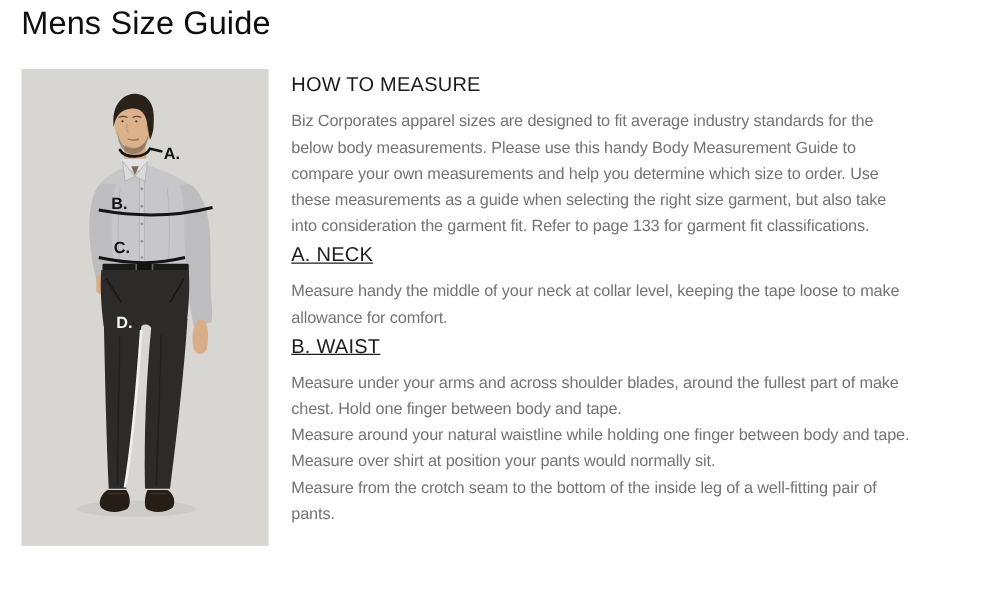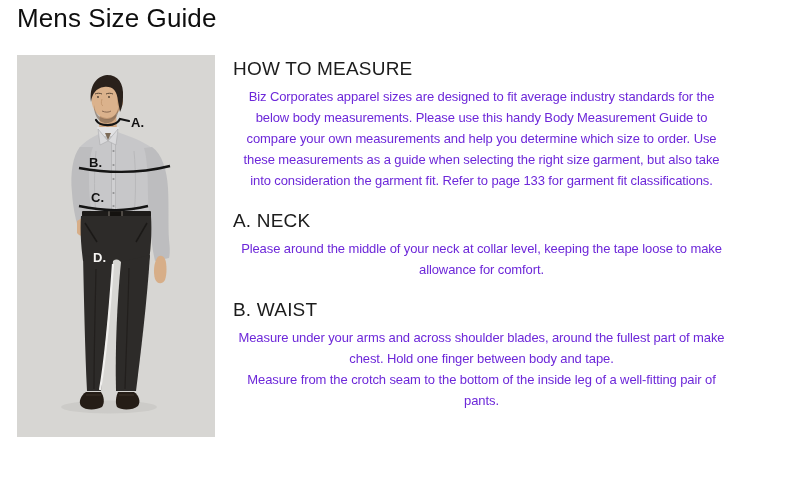--- a/index.html
+++ b/index.html
@@ -20,27 +20,27 @@
   .photo {
     position: absolute; left: 17px; top: 55px;
     width: 198px; height: 382px;
   }
   .photo svg { display: block; width: 100%; height: 100%; }
 
   .content {
     position: absolute; left: 233px; top: 59px; width: 497px;
   }
   .measure-section h2 {
-    font-size: 19px; font-weight: 400; color: #1c1c1c;
+    font-size: 16px; font-weight: 400; color: #1c1c1c;
     margin: 0 0 7px 0; line-height: 20px; letter-spacing: 0.2px;
   }
-  .measure-section:not(:first-child) h2 { margin-top: 20px; }
+  .measure-section:not(:first-child) h2 { margin-top: 4px; text-decoration: underline; }
   .measure-section p {
-    font-size: 13px; line-height: 21px; color: #6d28d9;
-    margin: 0; letter-spacing: -0.1px; text-align: center;
+    font-size: 13px; line-height: 21px; color: #737373;
+    margin: 0; letter-spacing: -0.1px;
   }
 
   .fig-label { font-family: "Liberation Sans", sans-serif; font-weight: 700; font-size: 13px; }
 </style>
 </head>
 <body>
 
 <div class="page">
 
   <h1 class="page-title">Mens Size Guide</h1>
@@ -119,26 +119,27 @@
     </svg>
   </div>
 
   <div class="content">
     <section class="measure-section">
       <h2>HOW TO MEASURE</h2>
       <p>Biz Corporates apparel sizes are designed to fit average industry standards for the below body measurements. Please use this handy Body Measurement Guide to compare your own measurements and help you determine which size to order. Use these measurements as a guide when selecting the right size garment, but also take into consideration the garment fit. Refer to page 133 for garment fit classifications.</p>
     </section>
     <section class="measure-section">
       <h2>A. NECK</h2>
-      <p>Please around the middle of your neck at collar level, keeping the tape loose to make allowance for comfort.</p>
+      <p>Measure handy the middle of your neck at collar level, keeping the tape loose to make allowance for comfort.</p>
     </section>
     <section class="measure-section">
       <h2>B. WAIST</h2>
       <p>Measure under your arms and across shoulder blades, around the fullest part of make chest. Hold one finger between body and tape.</p>
     </section>
     <section class="measure-section">
+      <p>Measure around your natural waistline while holding one finger between body and tape. Measure over shirt at position your pants would normally sit.</p>
     </section>
     <section class="measure-section">
       <p>Measure from the crotch seam to the bottom of the inside leg of a well-fitting pair of pants.</p>
     </section>
   </div>
 
 </div>
 
 </body></html>

